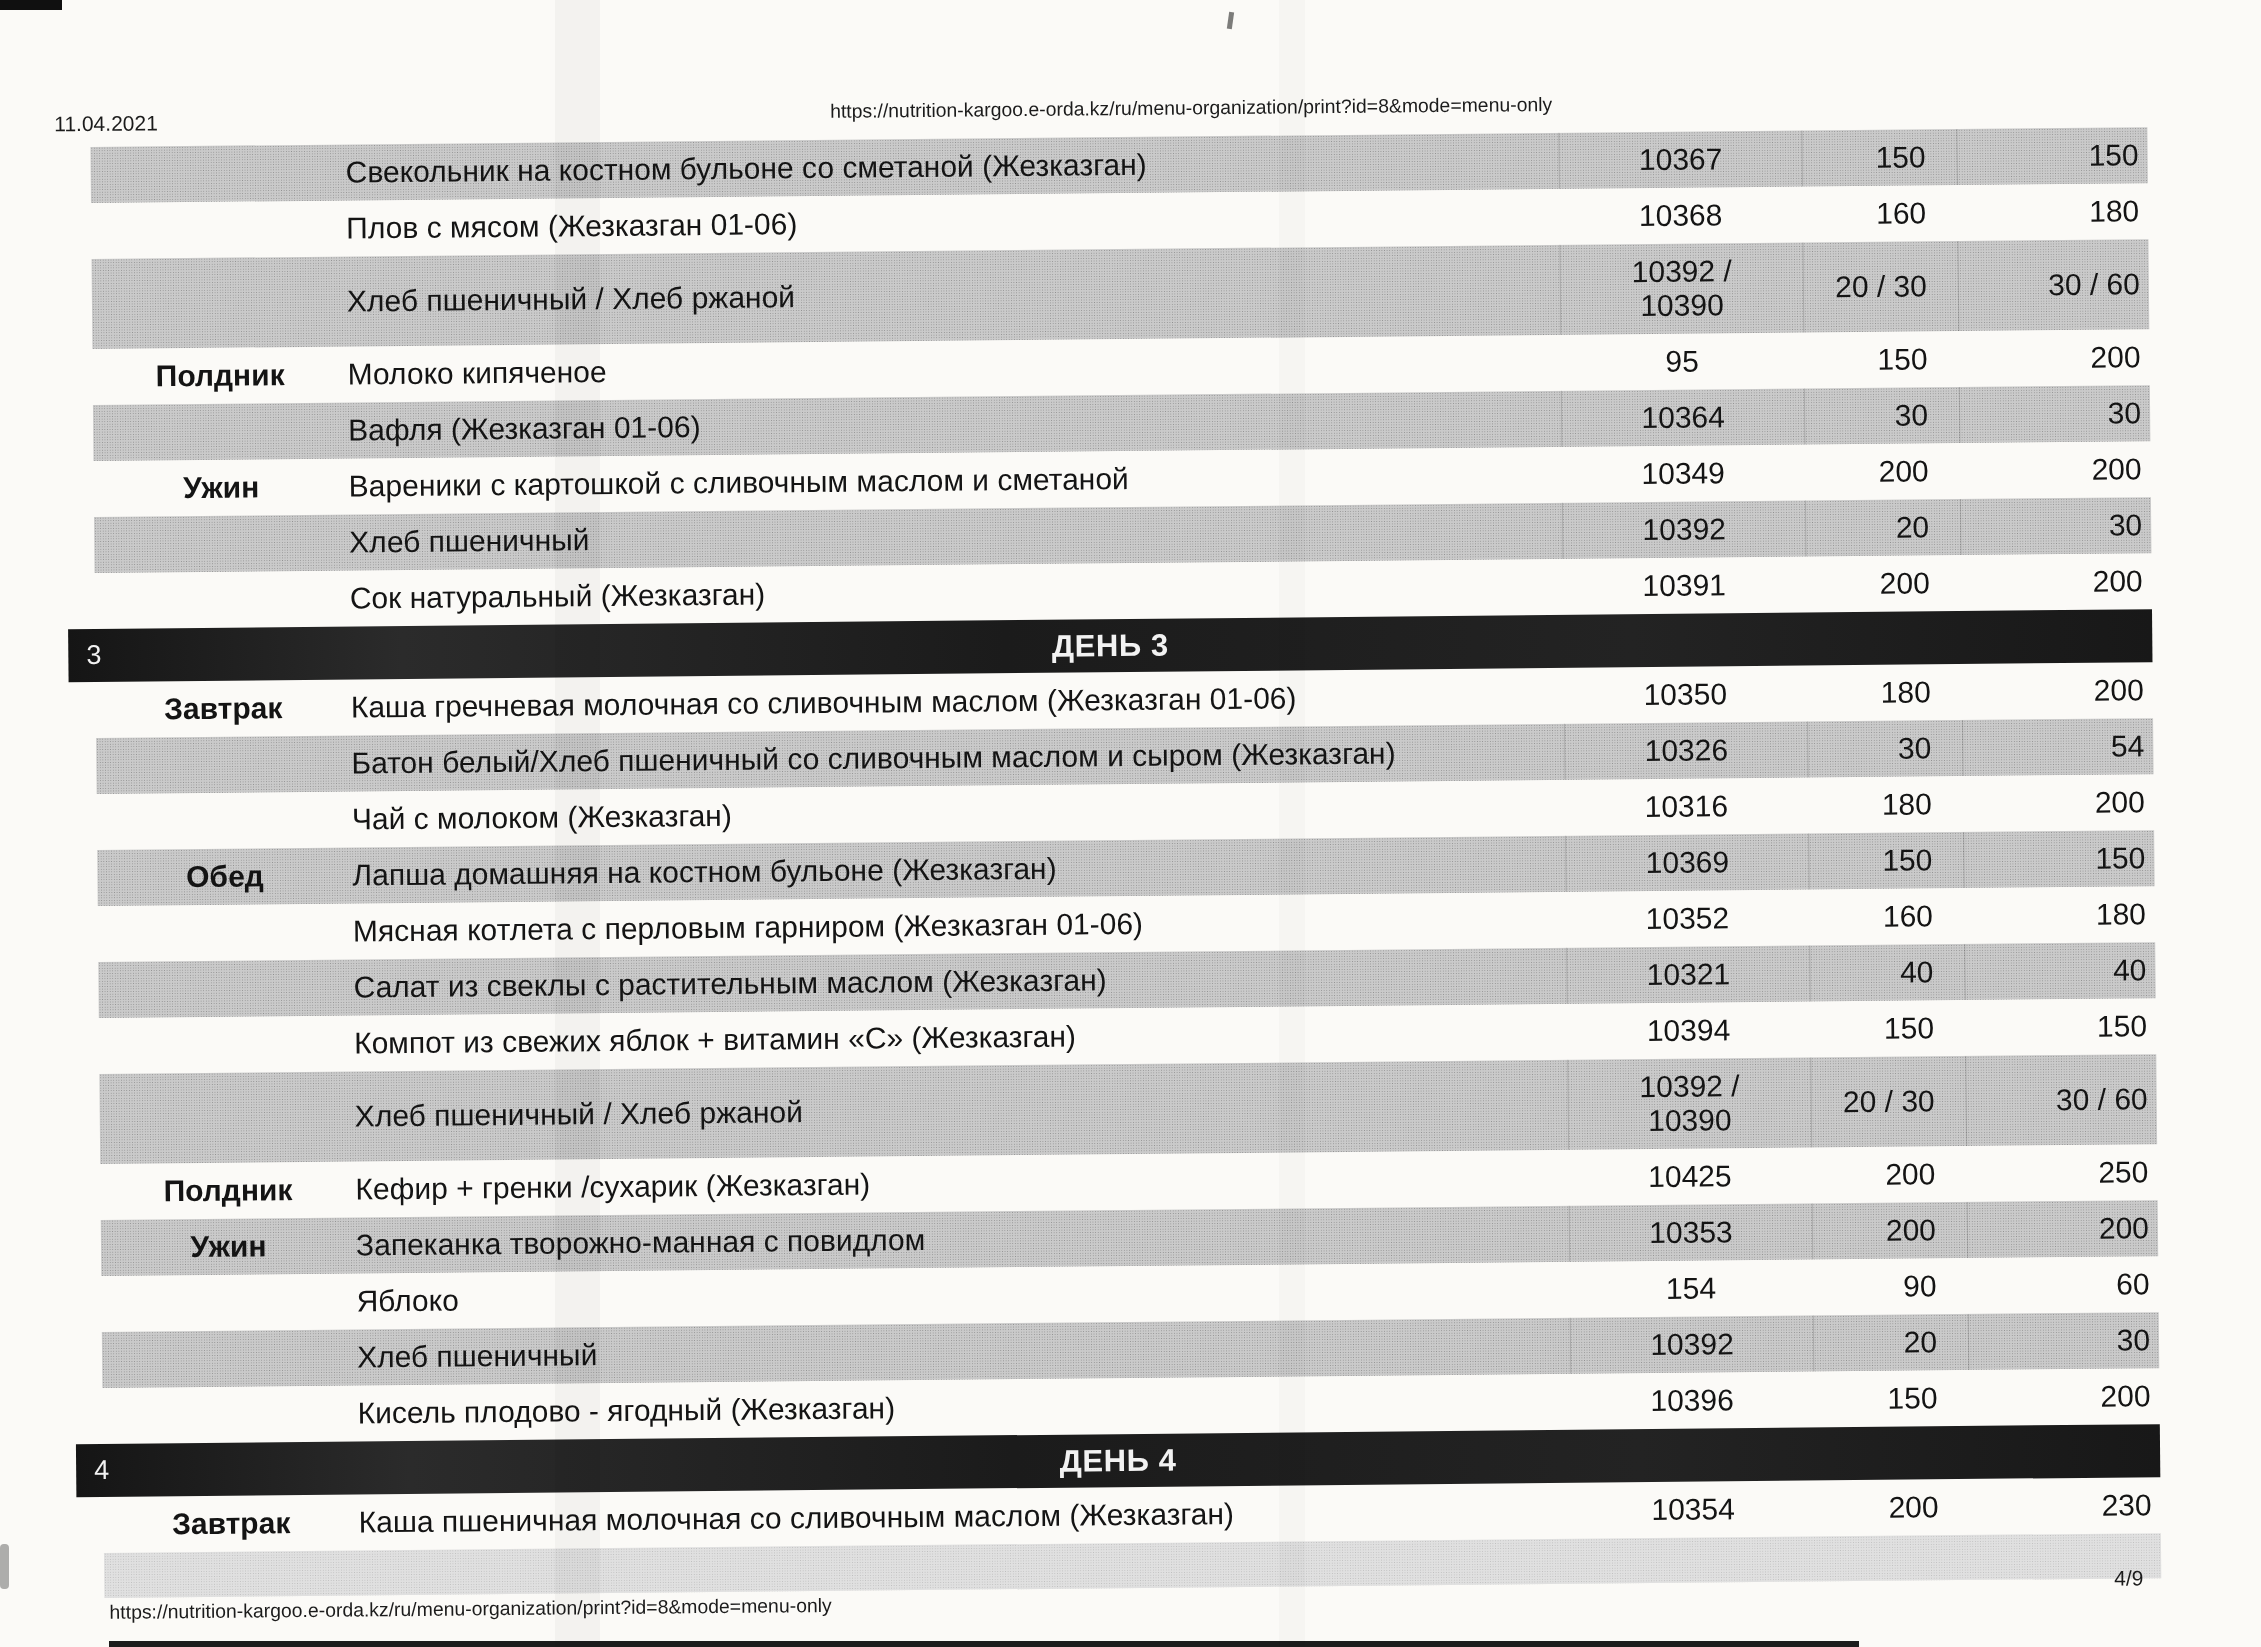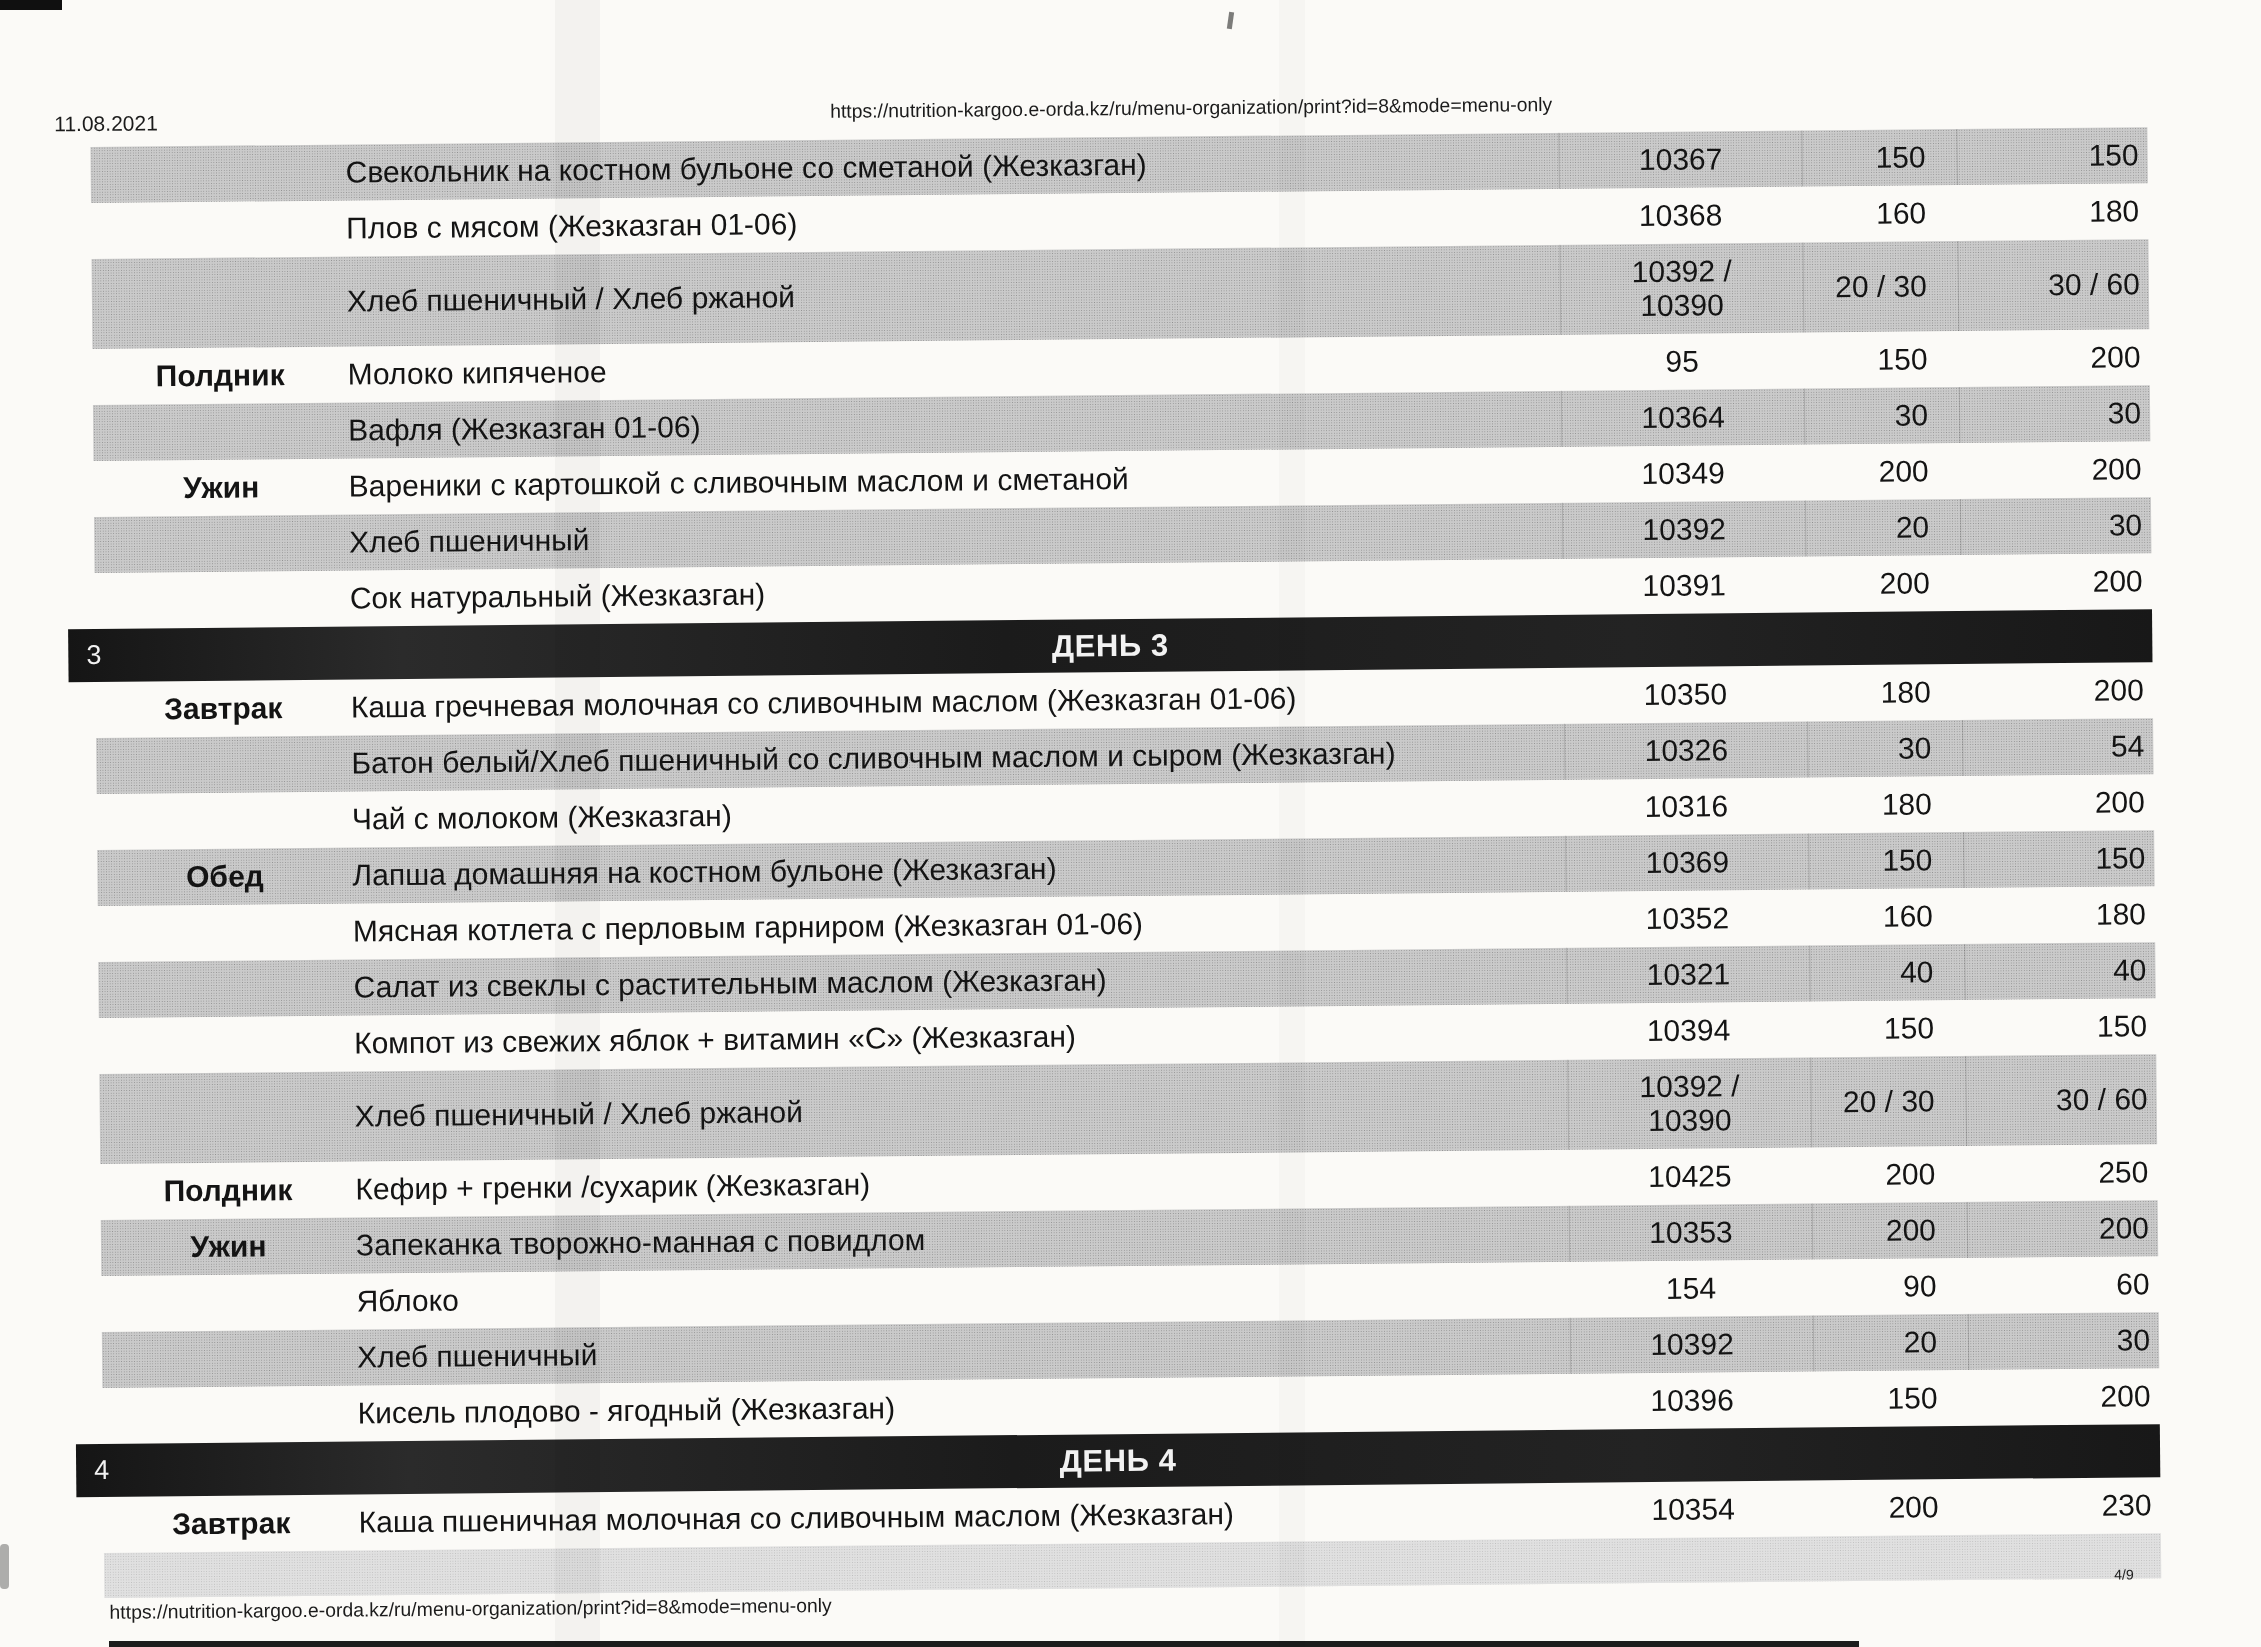--- a/index.html
+++ b/index.html
@@ -44,37 +44,37 @@
   .day-title{position:absolute;left:50%;transform:translateX(-50%);font-size:31px;font-weight:bold;letter-spacing:0.6px;}
 
   .spacer-row{
     min-height:45px;
     background-color:#e0e0e0;
     background-image:radial-gradient(#bdbdbd 0.6px, transparent 0.8px);
     background-size:2.6px 2.6px;
   }
 
   .footer-url{position:absolute;left:102px;top:1591px;font-size:19.4px;color:#1b1b1b;}
-  .page-num{position:absolute;left:2107px;top:1576px;font-size:14px;color:#1b1b1b;}
+  .page-num{position:absolute;left:2107px;top:1576px;font-size:21px;color:#1b1b1b;}
 
   
   .artifact{position:absolute;pointer-events:none;}
   .corner{left:0;top:0;width:62px;height:10.3px;background:#101010;}
   .topmark{left:1228px;top:11.6px;width:4.5px;height:17px;background:rgba(20,20,20,0.55);transform:rotate(8deg);}
   .bottombar{left:109px;top:1641px;width:1750px;height:5.8px;background:#1c1c1c;}
   .streak1{left:555px;top:0;width:45px;height:100%;background:rgba(0,0,0,0.030);}
   .streak2{left:1279px;top:0;width:26px;height:100%;background:rgba(0,0,0,0.020);}
   .edge-smudge{left:0;top:1544px;width:9px;height:45px;background:rgba(30,30,30,0.35);border-radius:3.9px;}
 </style>
 </head>
 <body>
 
 <div class="scan">
 
-  <div class="top-date">11.08.2021</div>
+  <div class="top-date">11.04.2021</div>
   <div class="top-url">https://nutrition-kargoo.e-orda.kz/ru/menu-organization/print?id=8&amp;mode=menu-only</div>
 
   <div class="menu-table">
   <div class="row gray">
     <div class="cell cell-meal"></div>
     <div class="cell cell-dish">Свекольник на костном бульоне со сметаной (Жезказган)</div>
     <div class="cell cell-code">10367</div>
     <div class="cell cell-q1">150</div>
     <div class="cell cell-q2">150</div>
   </div>

